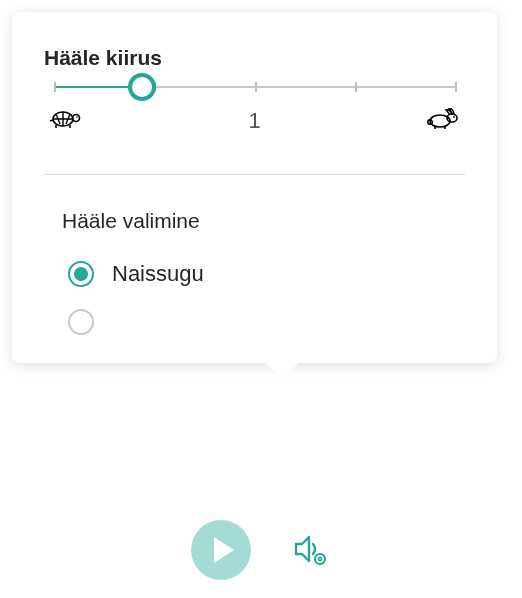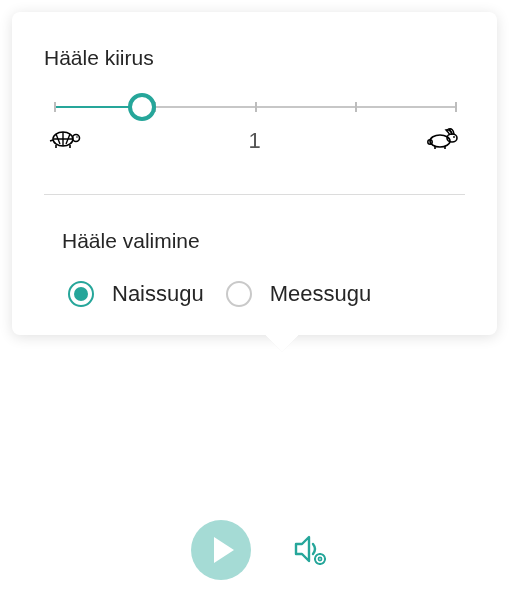--- a/index.html
+++ b/index.html
@@ -31,22 +31,22 @@
       width: 24px;
       height: 24px;
       background: #fff;
       transform: rotate(45deg);
       box-shadow: 4px 4px 8px rgba(0,0,0,0.08);
       clip-path: polygon(0 100%, 100% 0, 100% 100%);
     }
     .section-title {
       font-size: 21px;
       color: #262626;
-      font-weight: 400;
-      margin-bottom: 36px;
+      font-weight: 700;
+      margin-bottom: 16px;
     }
     .slider-wrap {
       position: relative;
       margin: 0 10px 38px 10px;
     }
     .slider-track {
       position: relative;
       height: 2px;
       background: #c7c7c7;
       width: 100%;
@@ -108,21 +108,21 @@
     }
     .voice-title {
       font-size: 21px;
       color: #262626;
       font-weight: 400;
       margin-bottom: 28px;
       margin-left: 18px;
     }
     .radio-group {
       display: flex;
-      flex-direction: row;
+      flex-direction: column;
       gap: 22px;
       padding-left: 24px;
     }
     .radio-option {
       display: flex;
       align-items: center;
       gap: 18px;
       cursor: pointer;
     }
     .radio-circle {
@@ -235,21 +235,20 @@
 
   <div class="radio-group">
     <div class="radio-option">
       <div class="radio-circle">
         <div class="dot"></div>
       </div>
       <span class="radio-label">Naissugu</span>
     </div>
     <div class="radio-option">
       <div class="radio-circle unselected"></div>
-      <span class="radio-label">Meessugu</span>
     </div>
   </div>
 </div>
 
 <div class="toolbar">
   <div class="play-button">
     <div class="play-triangle"></div>
   </div>
   <div class="settings-button">
     <svg width="40" height="40" viewBox="0 0 40 40">

